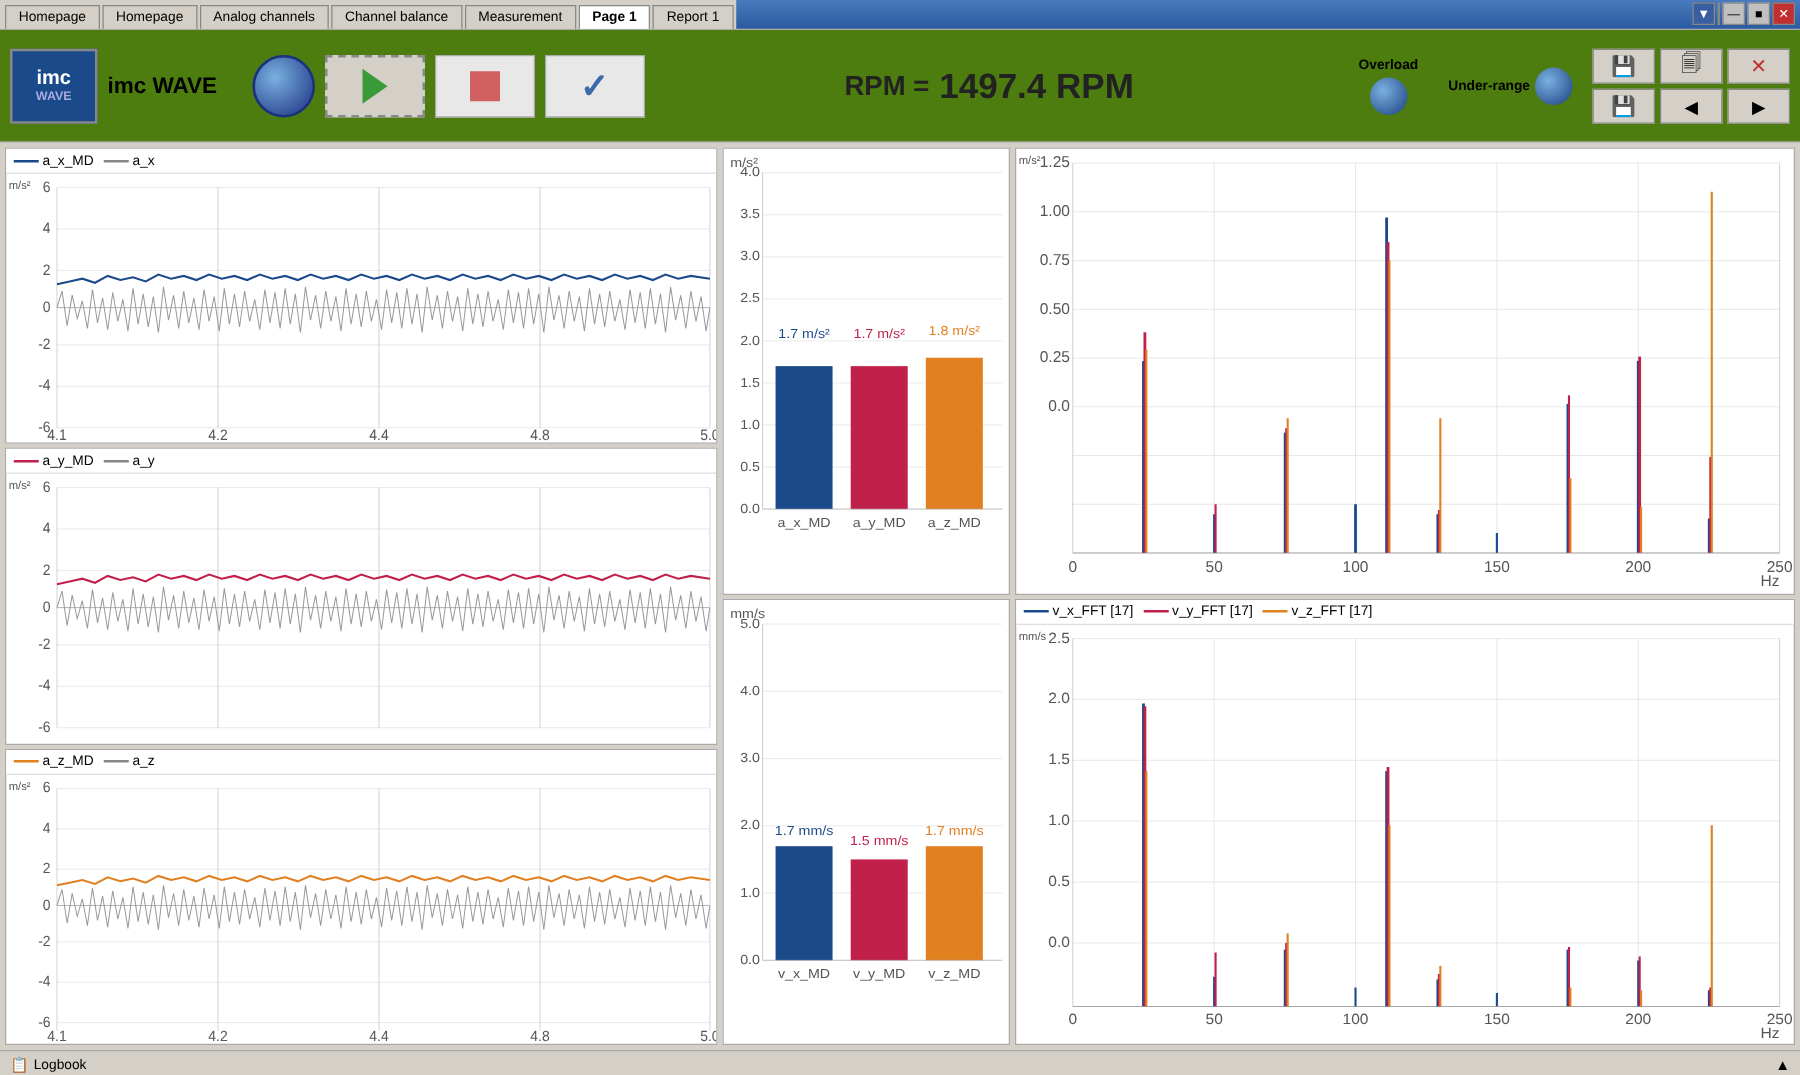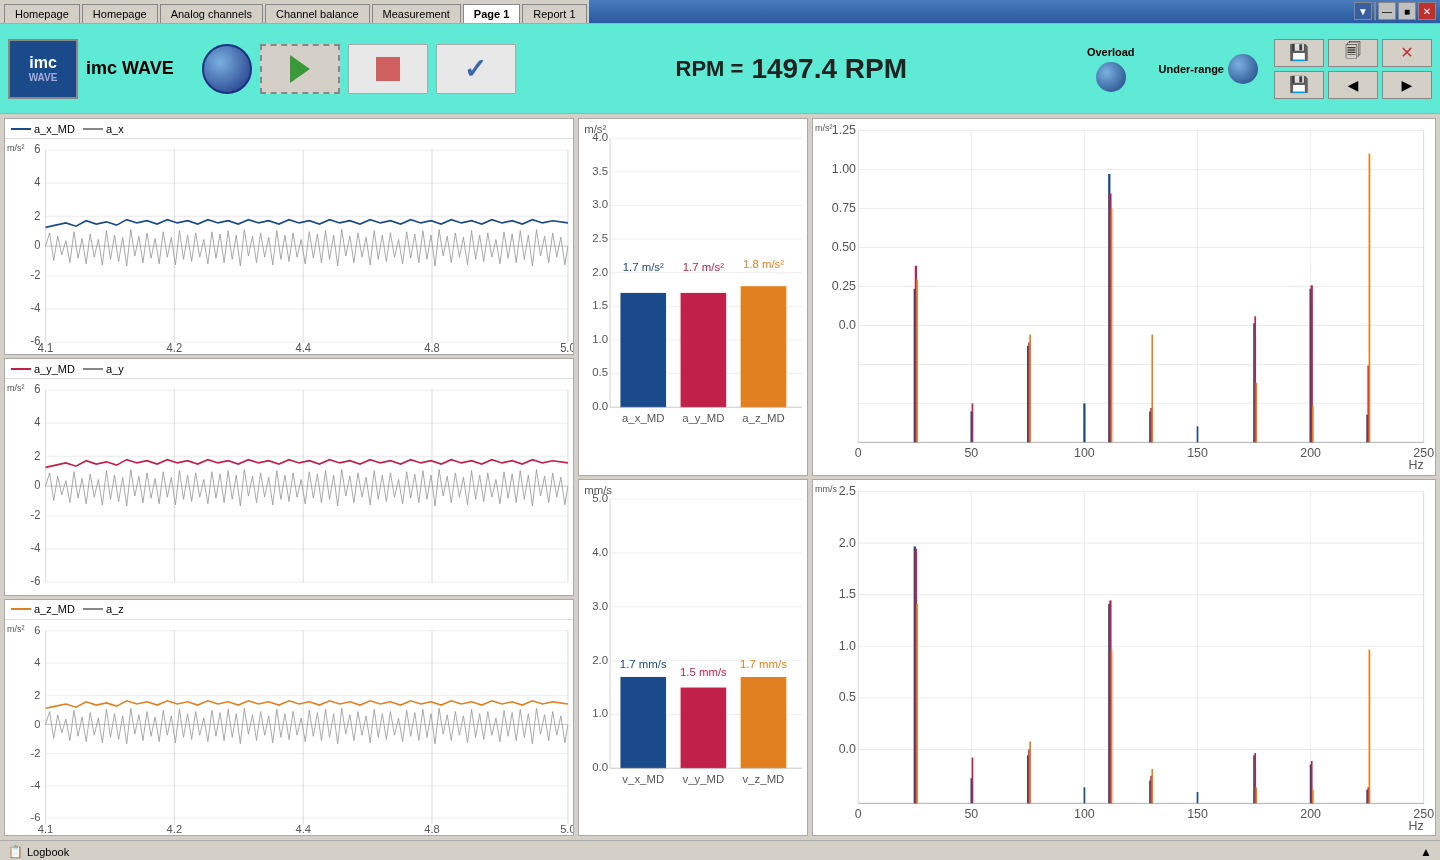--- a/index.html
+++ b/index.html
@@ -37,21 +37,21 @@
       cursor: pointer;
       font-size: 10px;
     }
     .titlebar-btn.blue-arrow {
       background: #3a5fa0;
       color: white;
     }
 
     
     .toolbar {
-      background: #5eead4;
+      background: #4d7c0f;
       border-bottom: 1px solid #aaa;
       height: 90px;
       display: flex;
       align-items: center;
       padding: 4px 8px;
       gap: 8px;
     }
     .logo-box {
       width: 70px;
       height: 60px;
@@ -665,20 +665,34 @@
           <line x1="392" y1="282" x2="392" y2="230" stroke="#e08020" stroke-width="1.5"></line>
           <line x1="442" y1="282" x2="442" y2="250" stroke="#e08020" stroke-width="1.5"></line>
           <line x1="492" y1="282" x2="492" y2="30" stroke="#e08020" stroke-width="1.5"></line>
 
           <line x1="40" y1="282" x2="540" y2="282" stroke="#888" stroke-width="0.5"></line>
         </svg>
       </div>
     </div>
 
     <div class="chart-panel">
+      <div class="chart-header">
+        <div class="legend-item">
+          <div class="legend-line" style="background:#1a4a8a;"></div>
+          <span>v_x_FFT [17]</span>
+        </div>
+        <div class="legend-item">
+          <div class="legend-line" style="background:#c0204a;"></div>
+          <span>v_y_FFT [17]</span>
+        </div>
+        <div class="legend-item">
+          <div class="legend-line" style="background:#e08020;"></div>
+          <span>v_z_FFT [17]</span>
+        </div>
+      </div>
       <div class="chart-area">
         <span class="y-axis-label">mm/s</span>
         <svg class="chart-svg" viewBox="0 0 550 310" preserveAspectRatio="none" xmlns="http://www.w3.org/2000/svg">
 
           <line x1="40" y1="10" x2="540" y2="10" stroke="#ddd" stroke-width="0.5"></line>
           <line x1="40" y1="55" x2="540" y2="55" stroke="#ddd" stroke-width="0.5"></line>
           <line x1="40" y1="100" x2="540" y2="100" stroke="#ddd" stroke-width="0.5"></line>
           <line x1="40" y1="145" x2="540" y2="145" stroke="#ddd" stroke-width="0.5"></line>
           <line x1="40" y1="190" x2="540" y2="190" stroke="#ddd" stroke-width="0.5"></line>
           <line x1="40" y1="235" x2="540" y2="235" stroke="#ddd" stroke-width="0.5"></line>

